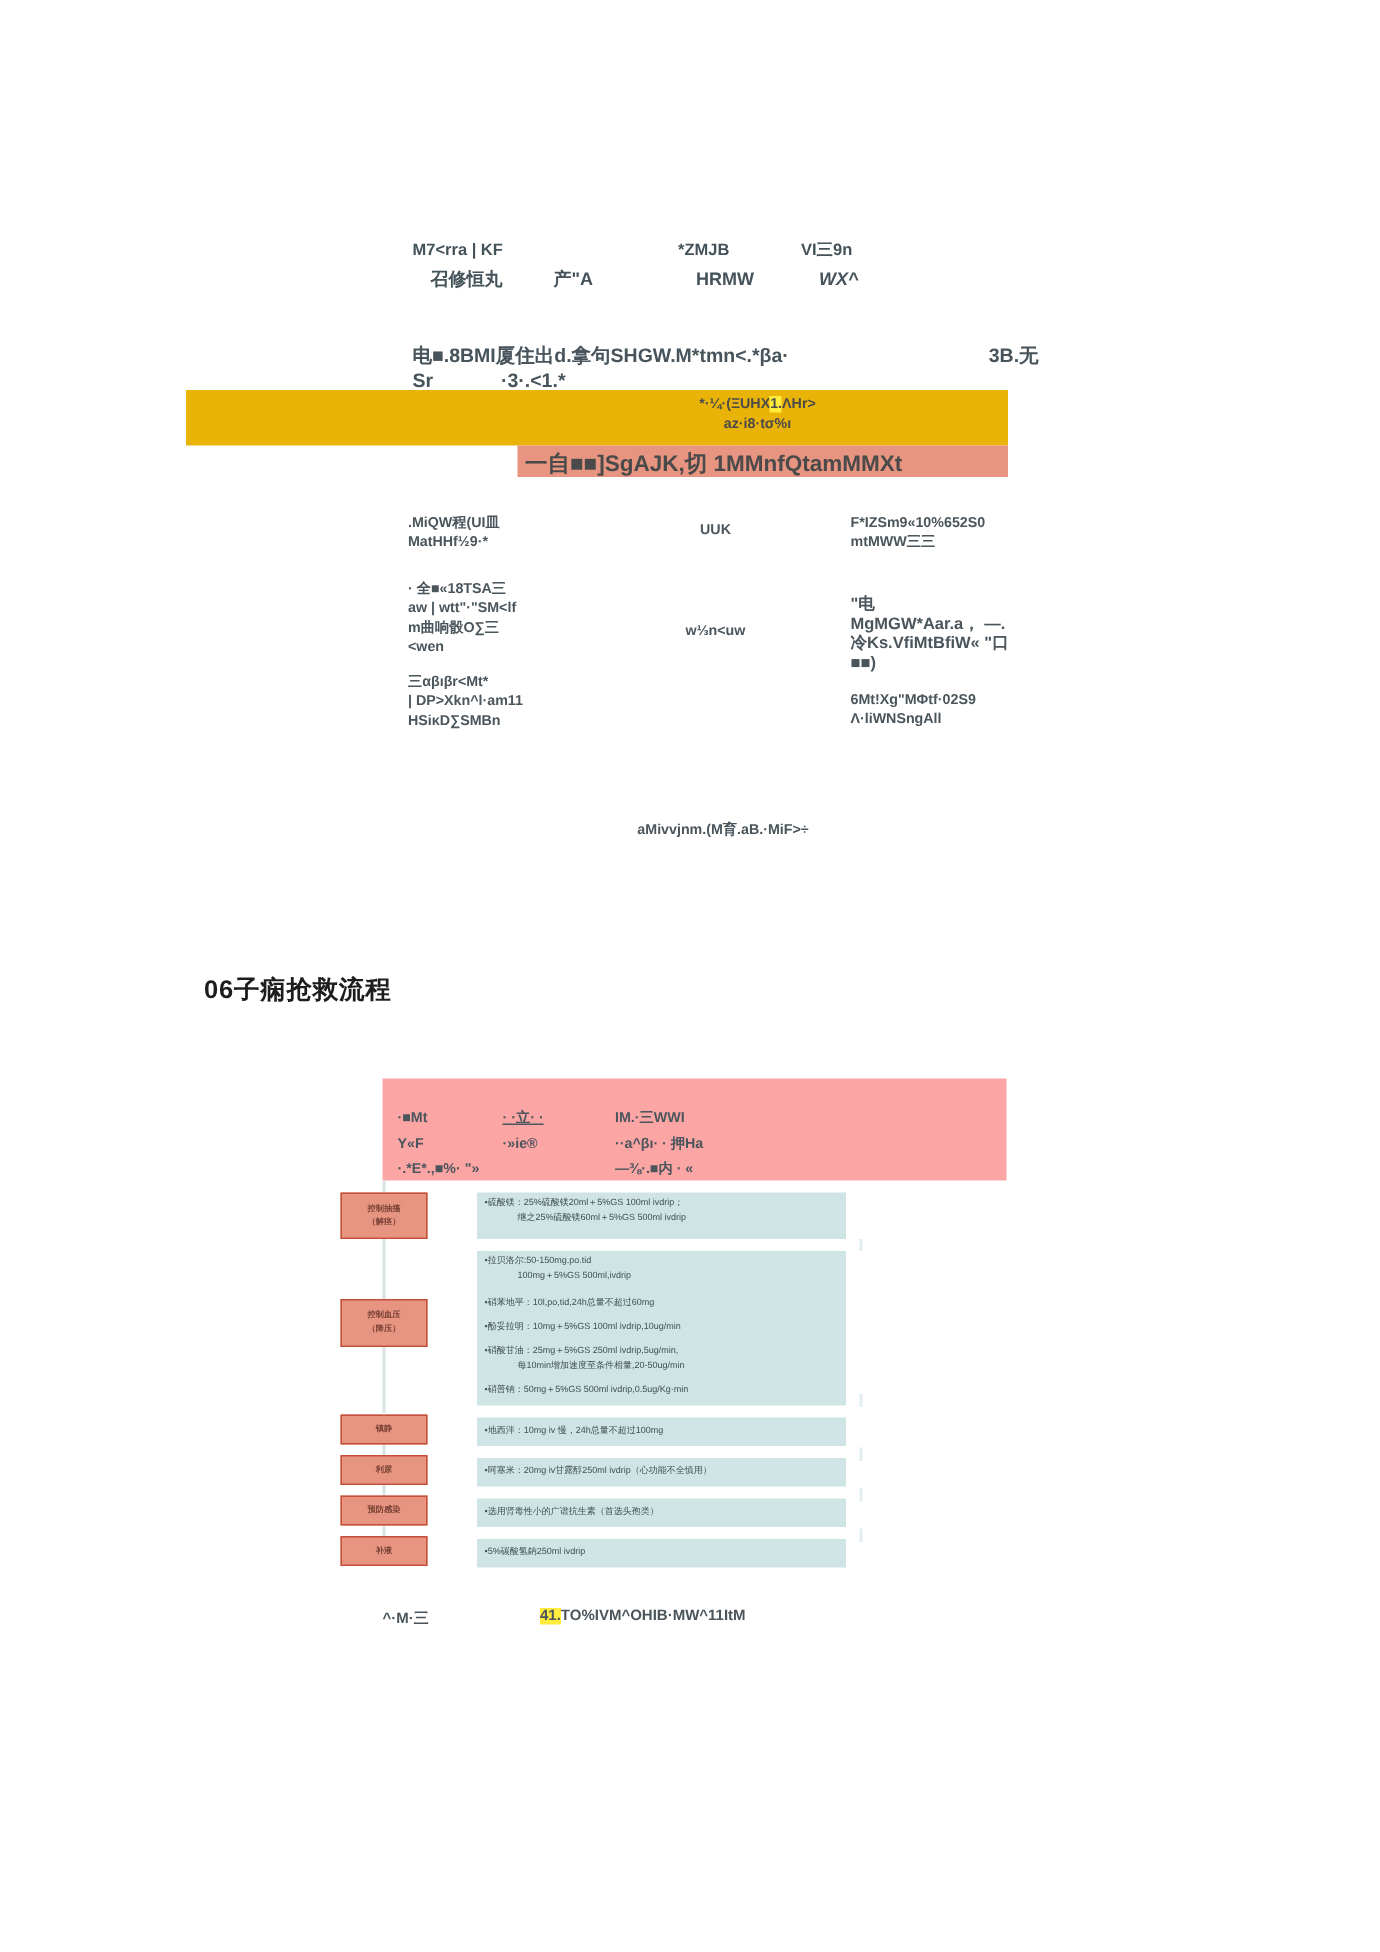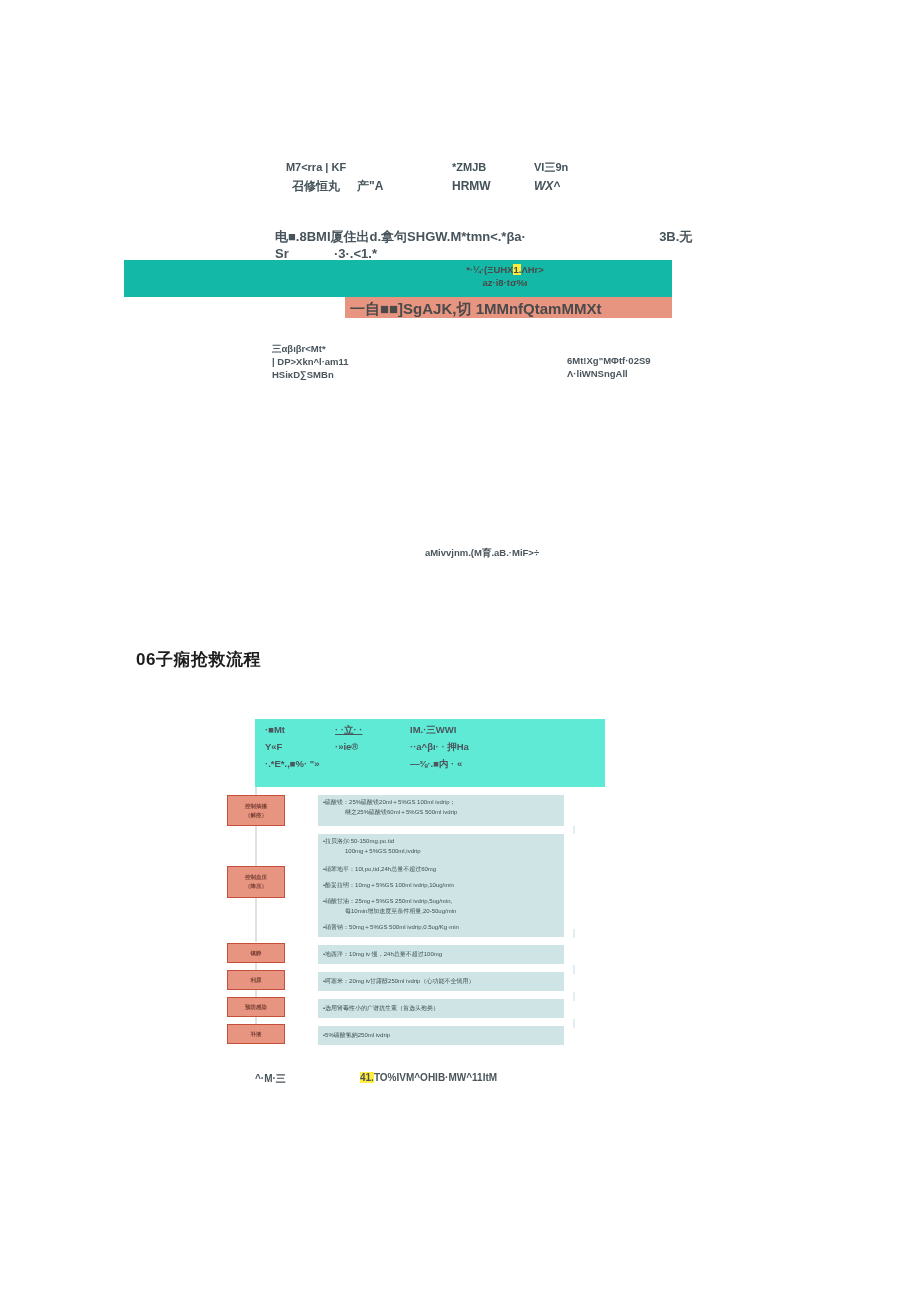--- a/index.html
+++ b/index.html
@@ -13,38 +13,38 @@
     overflow: hidden;
   }
   .page { position:absolute; inset:0; }
 
   
   .hdr-grid {
     position:absolute; left:275px; top:158px; width:420px;
     font-size:11px; font-weight:bold; line-height:19px; color:#44525a;
   }
   .hdr-row { display:flex; }
-  .hdr-c1 { width:82px;text-align:center; }
+  .hdr-c1 { width:82px; }
   .hdr-c2 { width:95px; }
   .hdr-c3 { width:82px; }
   .hdr-c4 { width:80px; }
-  .hdr-row2 { font-size:12px; }
+  .hdr-row2 { font-size:12px;margin-left:12px; }
   .ital { font-style:italic; }
 
   .sub-line {
     position:absolute; left:275px; top:228px; width:420px;
     font-size:13px; font-weight:bold; color:#47545b;
   }
   .sub-line .gapA { display:inline-block; width:126px; }
   .sub-line .gapB { display:inline-block; width:38px; }
 
   
   .sal-wrap { position:absolute; left:124px; top:260px; width:548px; }
   .sal-r1 {
-    background:#14b8a6; height:37px; width:548px;
+    background:#eab308; height:37px; width:548px;
     position:relative;
   }
   .sal-r1 .t {
     position:absolute; left:231px; top:3px; width:300px;
     text-align:center; font-size:9.5px; font-weight:bold; color:#4a4a4a;
     line-height:13px;
   }
   .sal-r2, .sal-r3 {
     background:#e79480; margin-left:221px; width:327px;
     position:relative;
@@ -76,23 +76,23 @@
     position:absolute; left:136px; top:648px;
     font-size:17px; font-weight:bold; color:#1d1d1d;
     letter-spacing:0.5px;
   }
   .sec-head .num { font-family:"Liberation Sans", sans-serif; }
 
   
   .flow { position:absolute; left:0; top:0; width:920px; height:1301px; }
 
   .flow-header {
-    position:absolute; left:255px; top:719px; width:350px; height:68px;
-    background:#5eead4;
-    padding:2px 10px 0 10px;
+    position:absolute; left:255px; top:719px; width:416px; height:68px;
+    background:#fca5a5;
+    padding:18px 10px 0 10px;
     font-size:9.5px; font-weight:bold; color:#4a555c;
   }
   .fh-line { line-height:17px; position:relative; height:17px; }
   .fh-line .s2 { position:absolute; left:70px; }
   .fh-line .s3 { position:absolute; left:145px; }
   .u { text-decoration:underline; }
 
   .flow-label {
     position:absolute; left:227px; width:58px;
     background:#e79480; border:1px solid #c4503c;
@@ -160,20 +160,38 @@
         <br>
         <span>az·i8·tσ%ı</span>
       </div>
     </div>
     <div class="sal-r2">
       <div class="t">一自■■]SgAJK,切 1MMnfQtamMMXt</div>
     </div>
   </div>
 
   <div class="body3">
+    <div class="b3row" style="height:44px;">
+      <div class="b3 col1" style="top:0;white-space:pre;">.MiQW程(UI皿
+MatHHf½9·*</div>
+      <div class="b3 col2" style="top:5px;">UUK</div>
+      <div class="b3 col3" style="top:0;white-space:pre;">F*IZSm9«10%652S0
+mtMWW三三</div>
+    </div>
+    <div class="b3row" style="height:62px;">
+      <div class="b3 col1" style="top:0;white-space:pre;">· 全■«18TSA三
+aw | wtt"·"SM&lt;lf
+m曲响骰O∑三
+&lt;wen</div>
+      <div class="b3 col2" style="top:28px;">w⅓n&lt;uw</div>
+      <div class="b3 col3" style="top:11px;white-space:pre;font-size:11px;line-height:13px;">"电
+MgMGW*Aar.a， —.
+冷Ks.VfiMtBfiW« "口
+■■)</div>
+    </div>
     <div class="b3row" style="height:50px;">
       <div class="b3 col1" style="top:0;white-space:pre;">三αβıβr&lt;Mt*
 | DP&gt;Xkn^l·am11
 HSiκD∑SMBn</div>
       <div class="b3 col3" style="top:12px;white-space:pre;">6Mt!Xg"MΦtf·02S9
 Λ·liWNSngAll</div>
     </div>
   </div>
 
   <div class="center-note">aMivvjnm.(M育.aB.·MiF&gt;÷</div>

